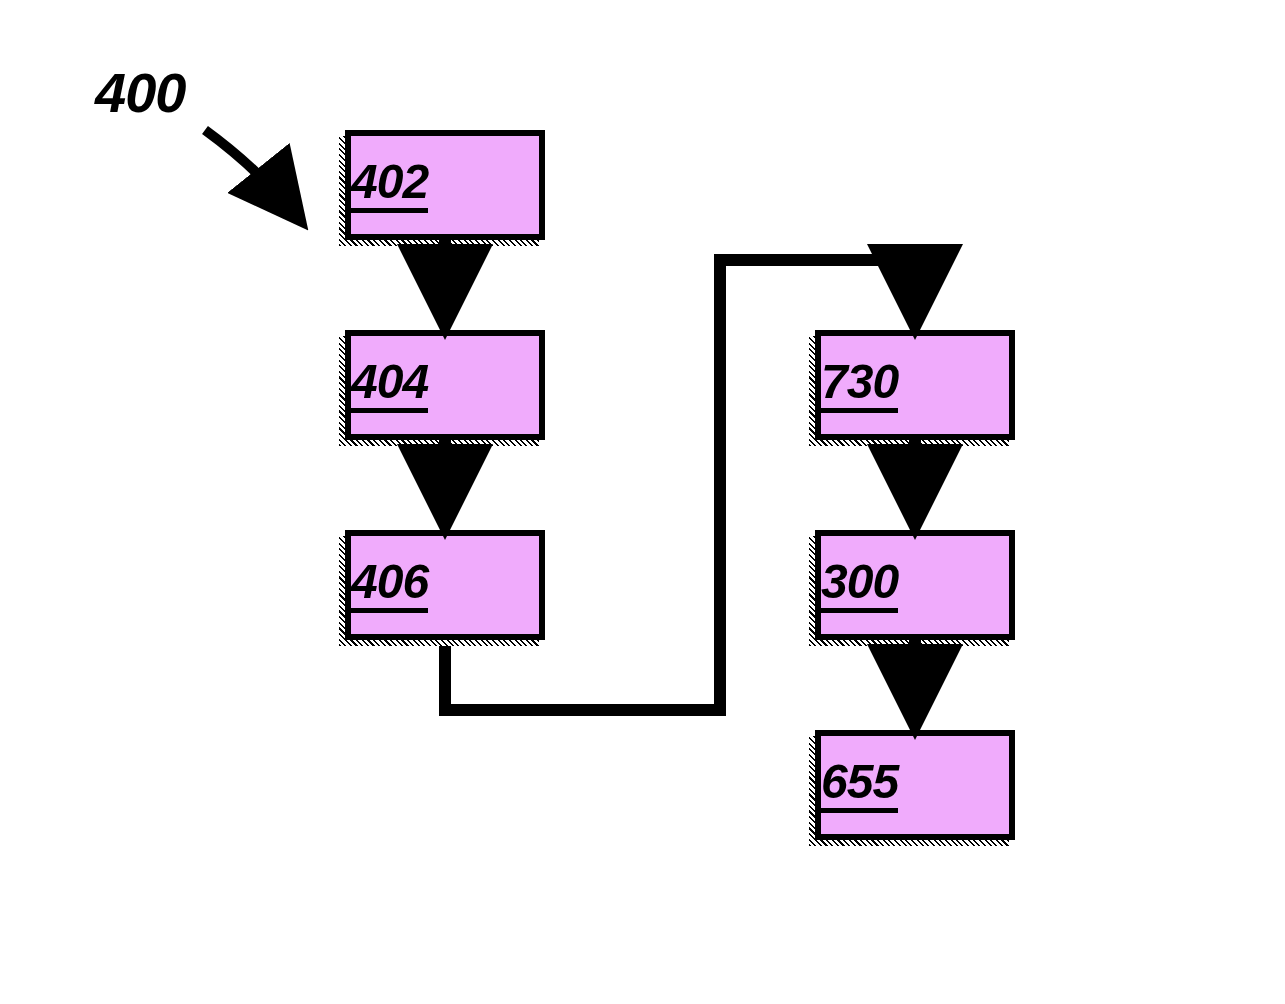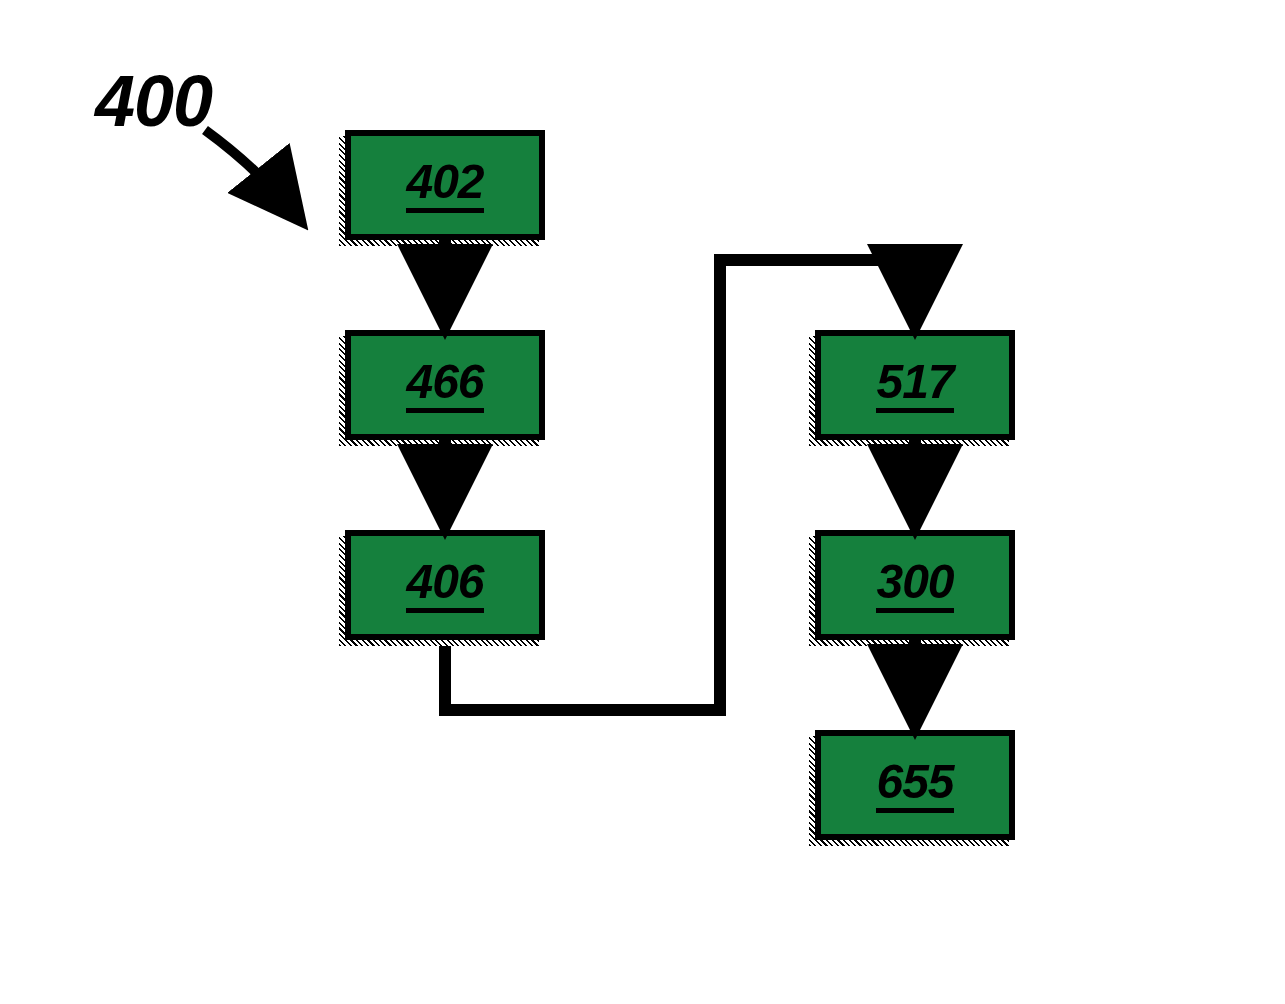--- a/index.html
+++ b/index.html
@@ -12,21 +12,21 @@
   }
   .canvas {
     position: relative;
     width: 1285px;
     height: 1004px;
   }
   .title-label {
     position: absolute;
     font-style: italic;
     font-weight: 900;
-    font-size: 72px;
+    font-size: 56px;
     color: #000;
     letter-spacing: -1px;
   }
   .box {
     position: absolute;
     width: 200px;
     height: 110px;
     box-sizing: border-box;
   }
   .box .shadow {
@@ -37,26 +37,25 @@
     height: 100%;
     background-image:
       repeating-linear-gradient(45deg, #000 0 1.5px, transparent 1.5px 4px);
   }
   .box .face {
     position: absolute;
     top: 0;
     left: 0;
     width: 100%;
     height: 100%;
-    background: #15803d;
+    background: #f0abfc;
     border: 6px solid #000;
     box-sizing: border-box;
     display: flex;
     align-items: center;
-    justify-content: center;
   }
   .box .label {
     font-style: italic;
     font-weight: 900;
     font-size: 48px;
     color: #000;
     letter-spacing: -1px;
     border-bottom: 5px solid #000;
     padding-bottom: 2px;
     line-height: 1;
@@ -80,35 +79,35 @@
   <div class="box" style="left:345px; top:130px;">
     <div class="shadow"></div>
     <div class="face">
       <span class="label">402</span>
     </div>
   </div>
 
   <div class="box" style="left:345px; top:330px;">
     <div class="shadow"></div>
     <div class="face">
-      <span class="label">466</span>
+      <span class="label">404</span>
     </div>
   </div>
 
   <div class="box" style="left:345px; top:530px;">
     <div class="shadow"></div>
     <div class="face">
       <span class="label">406</span>
     </div>
   </div>
 
   <div class="box" style="left:815px; top:330px;">
     <div class="shadow"></div>
     <div class="face">
-      <span class="label">517</span>
+      <span class="label">730</span>
     </div>
   </div>
 
   <div class="box" style="left:815px; top:530px;">
     <div class="shadow"></div>
     <div class="face">
       <span class="label">300</span>
     </div>
   </div>
 

